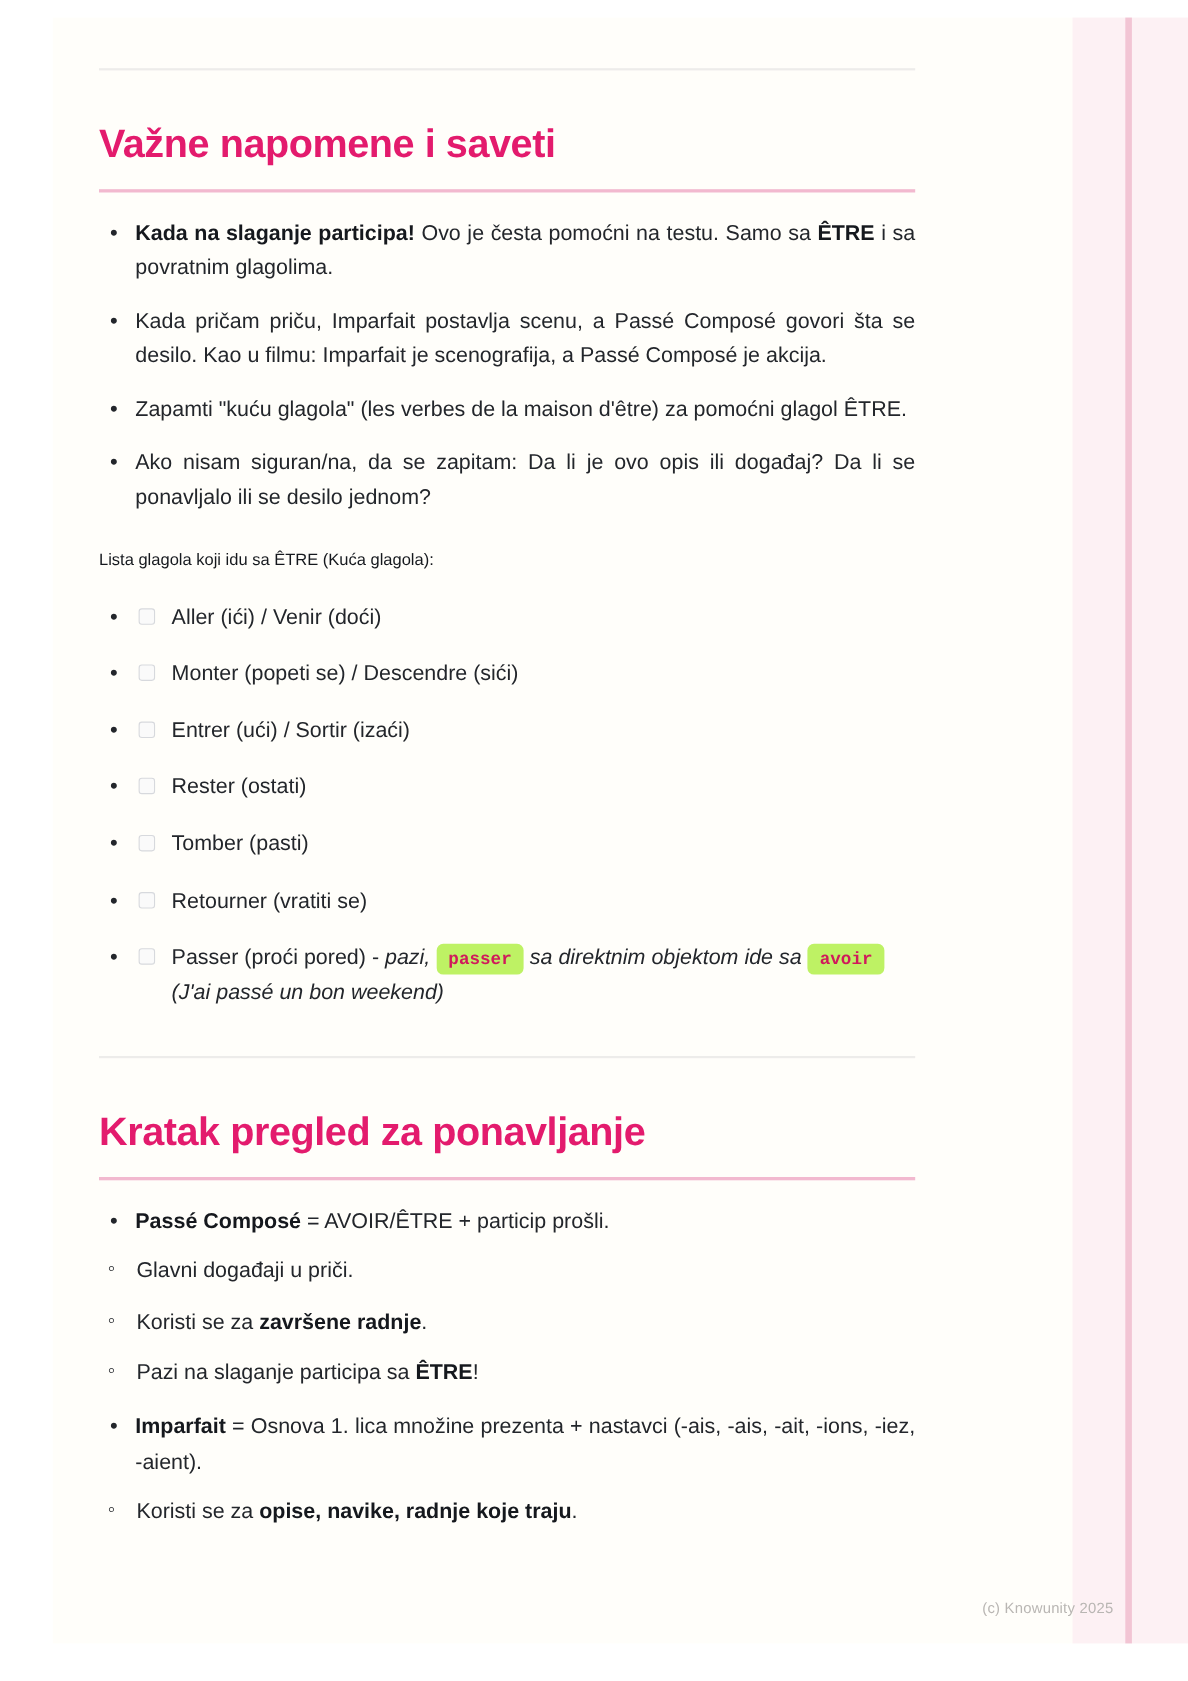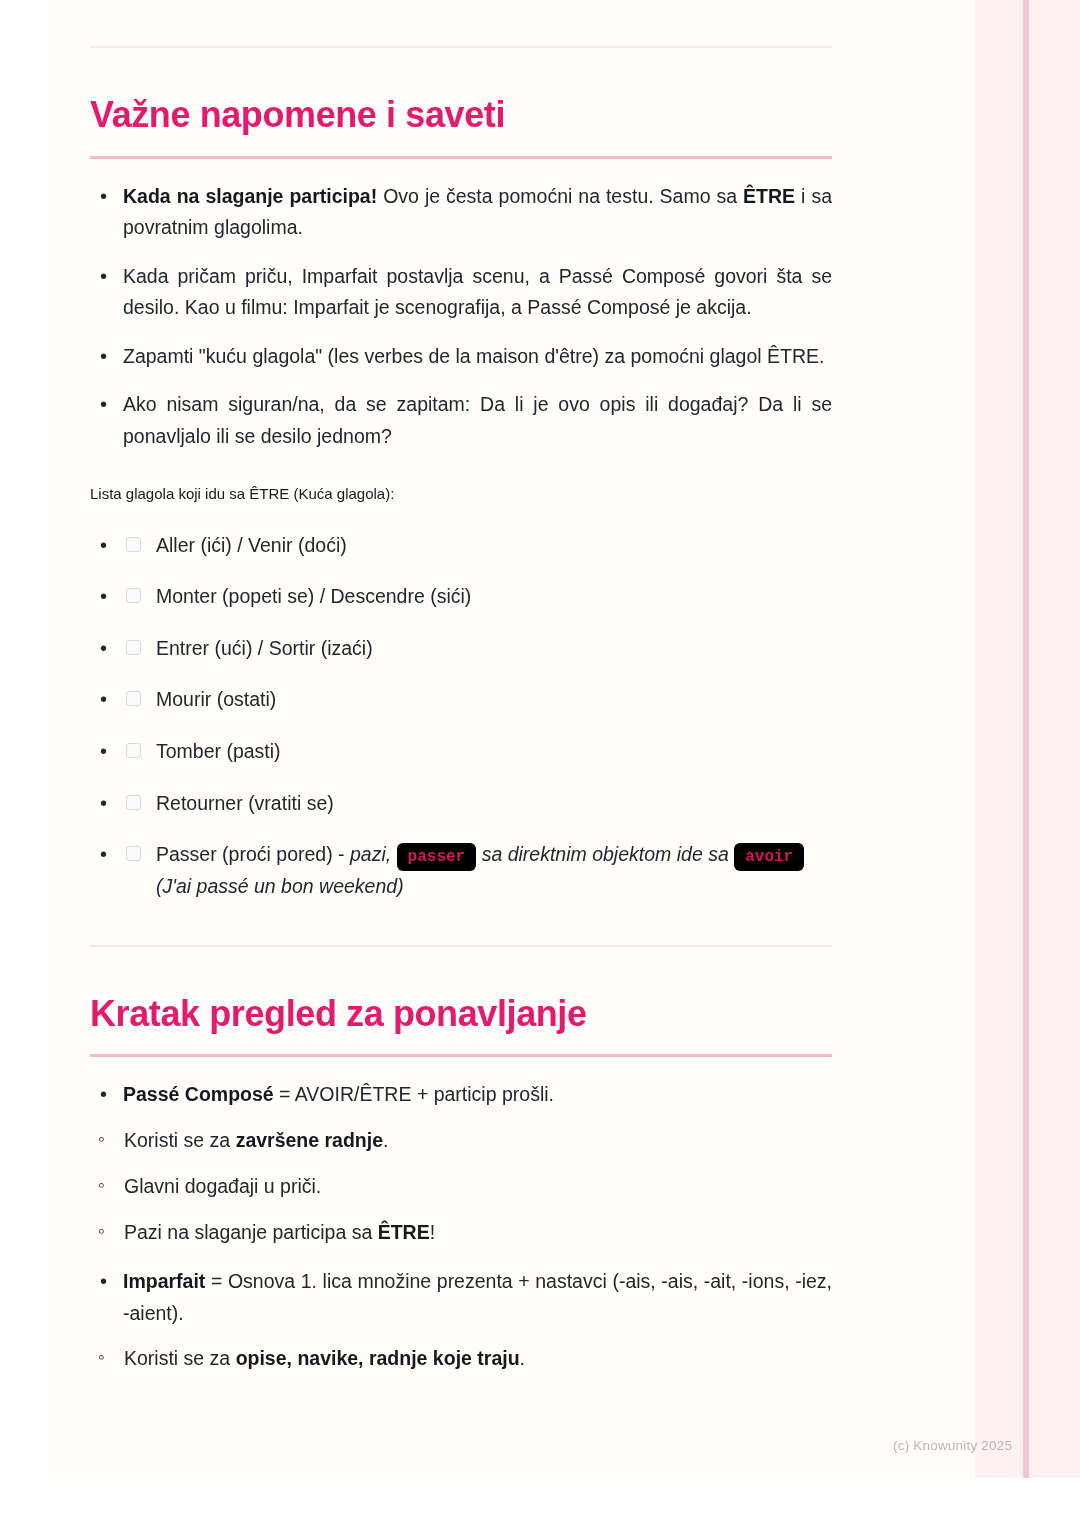--- a/index.html
+++ b/index.html
@@ -12,21 +12,21 @@
     height: 1528px;
     font-family: "Liberation Sans", sans-serif;
     position: relative;
     overflow: hidden;
   }
 
   
   .page {
     position: absolute;
     left: 48px;
-    top: 0;
+    top: 16px;
     width: 1032px;
     height: 1478px;
     background: #fffefa;
     box-sizing: border-box;
   }
 
   
   .right-band {
     position: absolute;
     right: 0;
@@ -150,21 +150,21 @@
   }
   ul.tasklist > li:last-child { margin-bottom: 0; }
 
   em, i { }
 
   code.chip {
     font-family: "Liberation Mono", "DejaVu Sans Mono", monospace;
     font-weight: 700;
     font-size: 16px;
     color: #d01a5b;
-    background: #000000;
+    background: #bef264;
     border-radius: 6px;
     padding: 5px 11px;
     font-style: normal;
     white-space: nowrap;
   }
 
   
   ul.sub {
     list-style: none;
     margin: 14px 0 18px 0;
@@ -255,21 +255,21 @@
       <li>
         <span class="chk"></span>
         <span>Monter (popeti se) / Descendre (sići)</span>
       </li>
       <li>
         <span class="chk"></span>
         <span>Entrer (ući) / Sortir (izaći)</span>
       </li>
       <li>
         <span class="chk"></span>
-        <span>Mourir (ostati)</span>
+        <span>Rester (ostati)</span>
       </li>
       <li>
         <span class="chk"></span>
         <span>Tomber (pasti)</span>
       </li>
       <li>
         <span class="chk"></span>
         <span>Retourner (vratiti se)</span>
       </li>
       <li>
@@ -284,22 +284,22 @@
     <div class="rule-mid"></div>
 
     <h1 class="section-title">Kratak pregled za ponavljanje</h1>
     <div class="title-underline"></div>
 
     <ul class="outline">
       <li class="top">
         <strong>Passé Composé</strong><span> = AVOIR/ÊTRE + particip prošli.</span>
       </li>
       <ul class="sub">
+        <li><span>Glavni događaji u priči.</span><strong></strong><span></span></li>
         <li><span>Koristi se za </span><strong>završene radnje</strong><span>.</span></li>
-        <li><span>Glavni događaji u priči.</span><strong></strong><span></span></li>
         <li><span>Pazi na slaganje participa sa </span><strong>ÊTRE</strong><span>!</span></li>
       </ul>
 
       <li class="top">
         <strong>Imparfait</strong><span> = Osnova 1. lica množine prezenta + nastavci (-ais, -ais, -ait, -ions, -iez, -aient).</span>
       </li>
       <ul class="sub">
         <li><span>Koristi se za </span><strong>opise, navike, radnje koje traju</strong><span>.</span></li>
       </ul>
     </ul>

